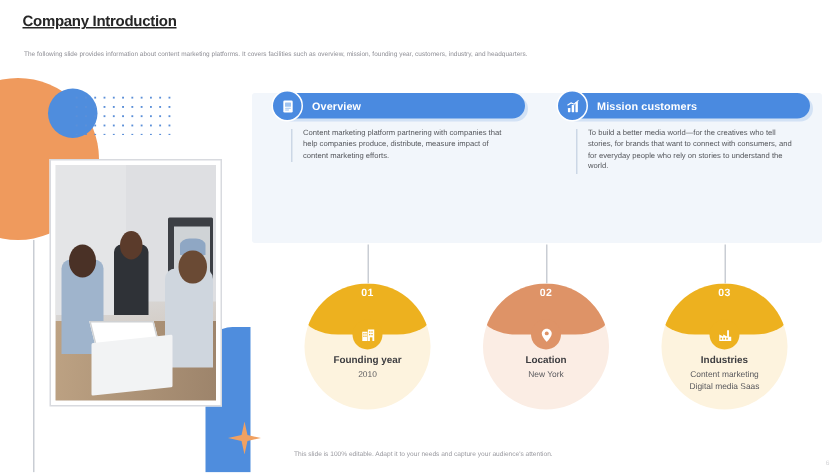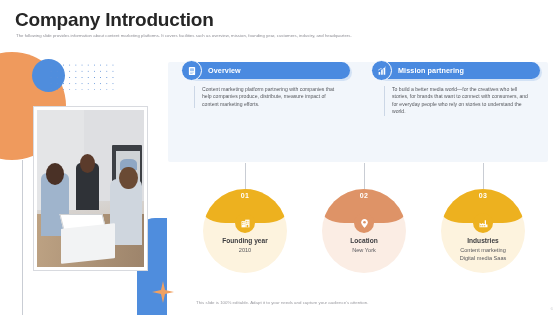--- a/index.html
+++ b/index.html
@@ -13,24 +13,25 @@
     position: relative;
     width: 560px; height: 315px;
     background: #ffffff;
     overflow: hidden;
   }
 
   
   .title {
     position: absolute;
     left: 15px; top: 9px;
-    font-size: 19px;
+    font-size: 10px;
     font-weight: bold;
     color: #262626;
     letter-spacing: -0.2px;
+    text-decoration: underline;
   }
   .subtitle {
     position: absolute;
     left: 16px; top: 33px;
     width: 528px;
     font-size: 4.3px;
     line-height: 6px;
     color: #8d8d94;
     letter-spacing: 0.02px;
   }
@@ -303,21 +304,21 @@
     <div class="card b">
       <div class="pill">
         <div class="pill-icon">
           <svg width="10" height="10" viewBox="0 0 16 16">
             <rect x="2.6" y="9.5" width="2.6" height="4.6" rx="0.5" fill="#ffffff"></rect>
             <rect x="6.6" y="6.4" width="2.6" height="7.7" rx="0.5" fill="#ffffff"></rect>
             <rect x="10.6" y="3.2" width="2.6" height="10.9" rx="0.5" fill="#ffffff"></rect>
             <path d="M2.4 6.4 L6 4.2 L9.2 5.6 L13.6 1.8" stroke="#ffffff" stroke-width="1.1" fill="none" stroke-linecap="round"></path>
           </svg>
         </div>
-        <span class="pill-label">Mission partnering</span>
+        <span class="pill-label">Mission customers</span>
       </div>
       <div class="card-body">To build a better media world—for the creatives who tell stories, for brands that want to connect with consumers, and for everyday people who rely on stories to understand the world.</div>
     </div>
 
   </div>
 
   <div class="connector c1"></div>
   <div class="connector c2"></div>
   <div class="connector c3"></div>
 

